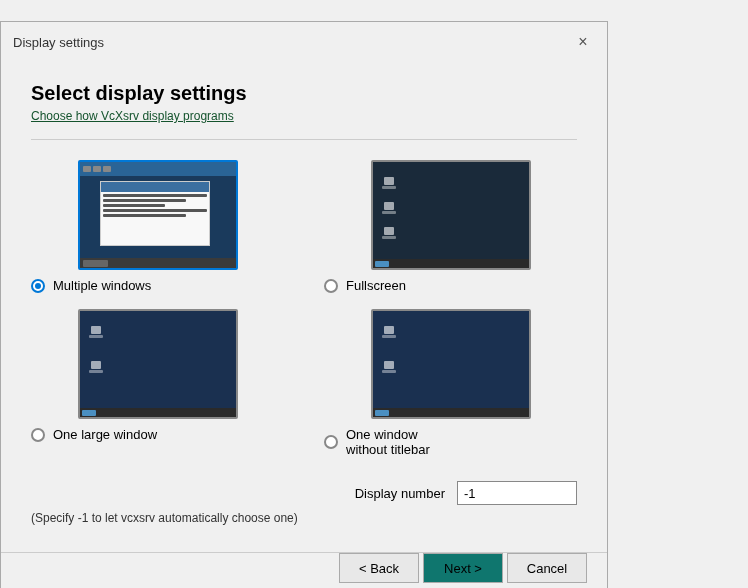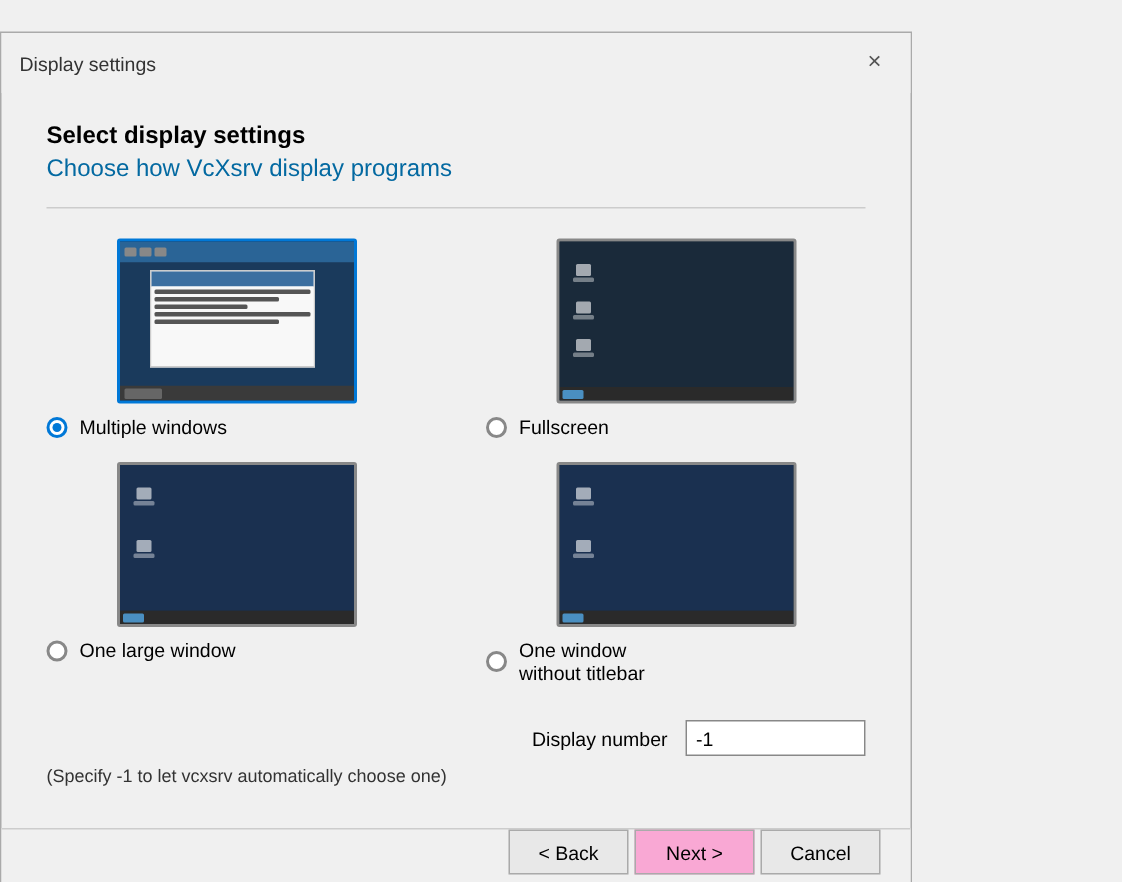--- a/index.html
+++ b/index.html
@@ -47,27 +47,28 @@
       background: transparent;
     }
     .content {
       flex: 1;
       padding: 20px 30px 10px 30px;
       display: flex;
       flex-direction: column;
     }
     .section-title {
       font-weight: bold;
-      font-size: 16px;
+      font-size: 20px;
       margin-bottom: 4px;
     }
     .section-subtitle {
-      font-size: 16px;
-      color: #0369a1;
+      font-size: 12px;
+      color: #14532d;
       margin-bottom: 16px;
+      text-decoration: underline;
     }
     .divider {
       height: 1px;
       background: #ccc;
       margin-bottom: 20px;
     }
     .options-grid {
       display: grid;
       grid-template-columns: 1fr 1fr;
       gap: 16px 40px;
@@ -249,21 +250,21 @@
       height: 30px;
       min-width: 80px;
       padding: 0 16px;
       font-size: 13px;
       border: 1px solid #aaa;
       background: #e8e8e8;
       cursor: pointer;
       color: #000;
     }
     .btn.primary {
-      background: #f9a8d4;
+      background: #0f766e;
       border-color: #aaa;
     }
   </style>
 </head>
 <body>
 
 <div class="window">
 
   <div class="title-bar">
     <span class="title-bar-title">Display settings</span>

